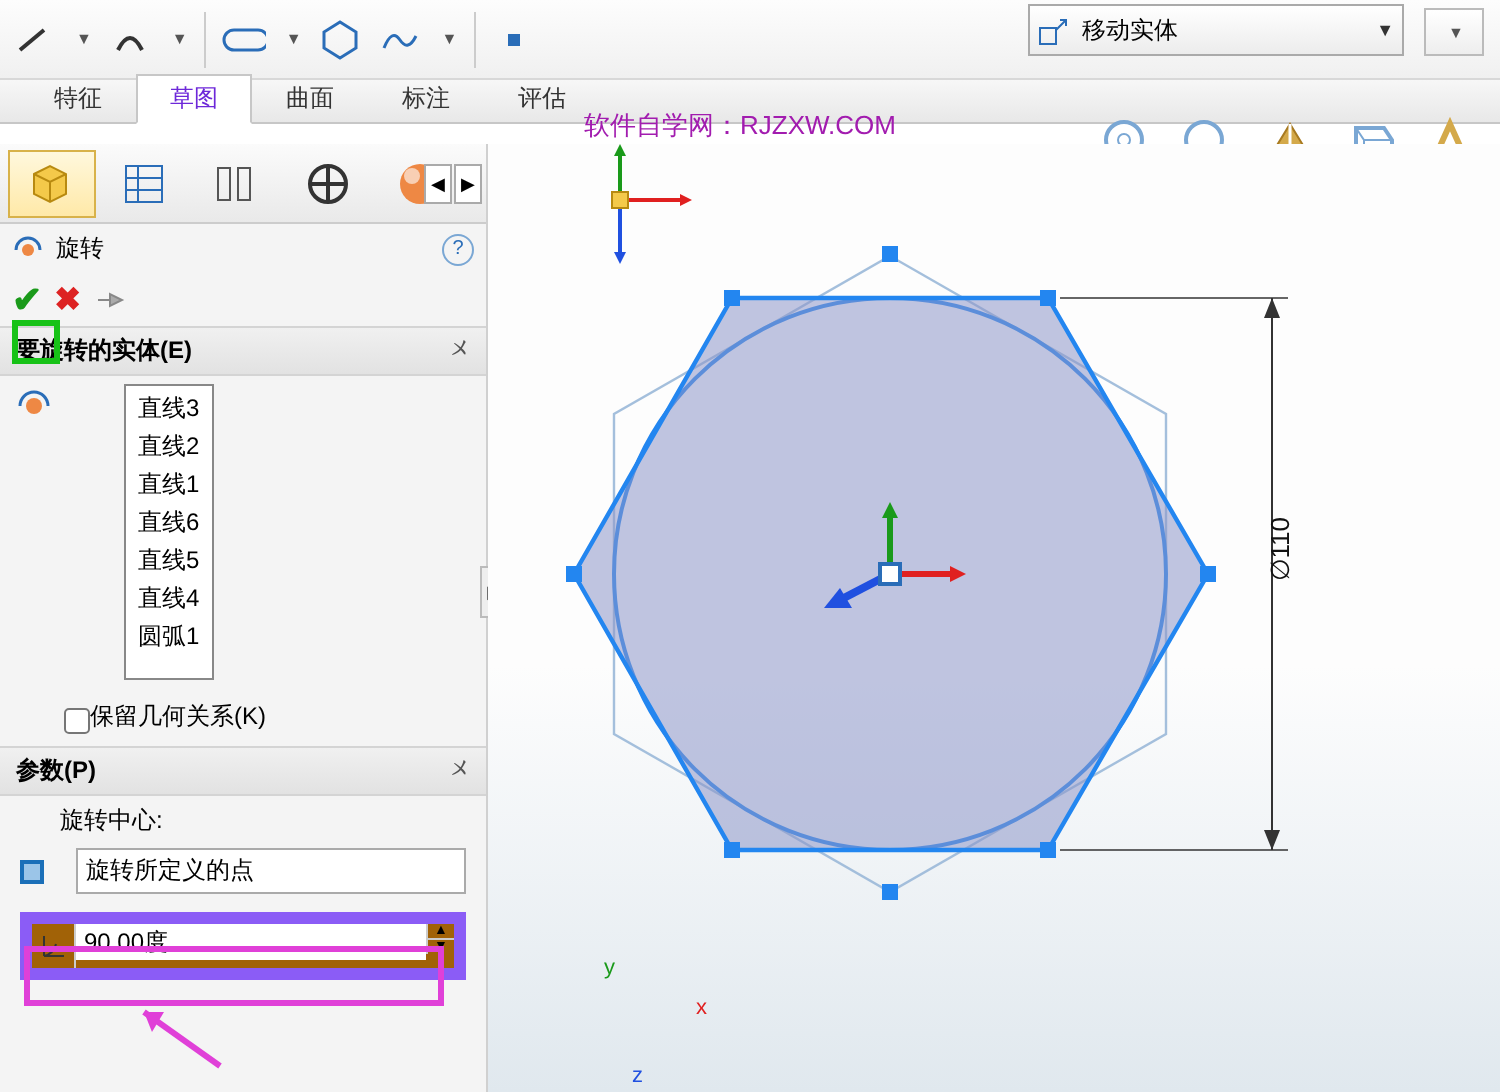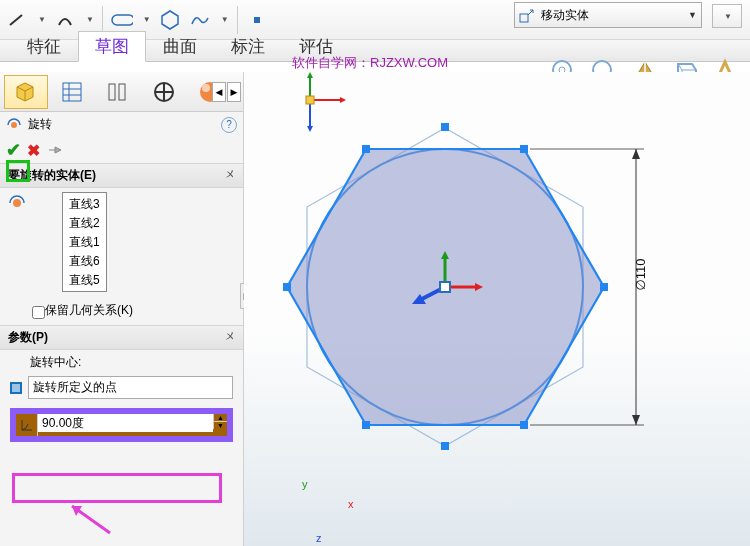--- a/index.html
+++ b/index.html
@@ -4,42 +4,42 @@
 <style>
 *{margin:0;padding:0;box-sizing:border-box;font-family:"Microsoft YaHei",SimSun,sans-serif;font-size:12px}
 body{width:750px;height:546px;background:#fff;position:relative;overflow:hidden}
 .top-toolbar{height:40px;background:linear-gradient(#fdfdfd,#f0f0f0);border-bottom:1px solid #d8d8d8;display:flex;align-items:center;padding:0 6px;gap:8px}
 .top-toolbar .sep{width:1px;height:28px;background:#ccc}
 .ic{width:22px;height:22px;display:flex;align-items:center;justify-content:center}
 .drop{font-size:8px;color:#555;margin-left:2px}
 .move-combo{position:absolute;right:48px;top:2px;width:188px;height:26px;background:linear-gradient(#fff,#ececec);border:1px solid #aaa;display:flex;align-items:center;padding:0 4px}
 .move-combo .arr{margin-left:auto;font-size:9px;color:#333}
 .tabs{height:22px;background:linear-gradient(#f7f7f7,#e8e8e8);border-bottom:1px solid #c7c7c7;display:flex;align-items:flex-end;padding-left:10px}
-.tab{padding:3px 16px;font-size:17px;color:#333;border:1px solid transparent;position:relative;top:1px}
+.tab{padding:3px 16px;font-size:12px;color:#333;border:1px solid transparent;position:relative;top:1px}
 .tab.active{background:#fff;border:1px solid #c7c7c7;border-bottom-color:#fff;color:#6d28d9}
 .watermark{position:absolute;left:292px;top:54px;color:#a21caf;font-size:13px}
 .view-icons{position:absolute;right:8px;top:56px;display:flex;gap:6px}
 .view-icons div{width:34px;height:34px}
 .left-panel{position:absolute;left:0;top:72px;width:244px;height:474px;background:#f4f4f4;border-right:1px solid #d0d0d0}
 .panel-tabs{height:40px;background:linear-gradient(#fbfbfb,#e9e9e9);border-bottom:1px solid #ccc;display:flex;align-items:center;gap:2px;padding:0 4px}
 .ptab{width:44px;height:34px;display:flex;align-items:center;justify-content:center;border:1px solid transparent}
 .ptab.active{background:linear-gradient(#fff8dd,#ffe9a8);border:1px solid #d8b24a}
 .panel-nav{position:absolute;right:2px;display:flex;gap:1px}
 .feature-head{display:flex;align-items:center;padding:4px 6px;font-weight:normal;font-size:13px}
 .feature-head .help{margin-left:auto;width:16px;height:16px;border:1px solid #7aa7d4;border-radius:50%;color:#2a6db8;display:flex;align-items:center;justify-content:center;font-size:10px}
 .action-row{display:flex;align-items:center;gap:6px;padding:2px 6px}
 .check-ic{color:#1a9a1a;font-size:18px;font-weight:bold}
 .x-ic{color:#d22;font-size:16px;font-weight:bold}
 .section-head{background:linear-gradient(#f0f0f0,#e2e2e2);border-top:1px solid #d4d4d4;border-bottom:1px solid #d4d4d4;padding:3px 8px;font-weight:bold;display:flex;align-items:flex-start}
 .section-head .collapse{margin-left:auto;font-size:10px;color:#555}
-.entity-list{background:#fff;border:1px solid #888;margin:4px 8px 4px 32px;padding:2px;height:100px;overflow:auto}
+.entity-list{background:#fff;border:1px solid #888;margin:4px 8px 4px 32px;padding:2px;height:148px;overflow:auto}
 .entity-list div{padding:1px 4px;font-size:12px}
 .checkbox-row{padding:6px 10px 6px 32px;display:flex;align-items:flex-end;gap:0}
 .param-label{padding:4px 10px 2px 30px;font-size:12px}
-.param-box{display:flex;align-items:center;gap:0;padding:3px 10px 3px 10px}
+.param-box{display:flex;align-items:center;gap:10px;padding:3px 10px 3px 10px}
 .param-box .sq{width:12px;height:12px;border:2px solid #1a6fb8;background:#9bc5e8;margin-right:6px}
 .param-box .txt{flex:1;border:1px solid #aaa;background:#fff;padding:2px 4px}
 .angle-row{display:flex;align-items:flex-start;margin:6px 10px;border:6px solid #8b5cf6;background:#a16207}
 .angle-row .ic2{width:22px;height:22px;display:flex;align-items:center;justify-content:center;border-right:1px solid #ccc}
 .angle-row input{flex:1;border:none;padding:2px 4px;font-size:12px;outline:none}
 .highlight-green{position:absolute;left:6px;top:160px;width:24px;height:22px;border:3px solid #17c217;pointer-events:none}
 .highlight-pink1{position:absolute;left:12px;top:473px;width:210px;height:30px;border:3px solid #e040d8;pointer-events:none}
 .arrow-pink{position:absolute;left:60px;top:498px;pointer-events:none}
 .canvas{position:absolute;left:244px;top:72px;right:0;bottom:0;background:linear-gradient(#fdfdfd 0%,#fdfdfd 55%,#e0e8ee 100%)}
 .canvas svg{position:absolute;left:0;top:0}

